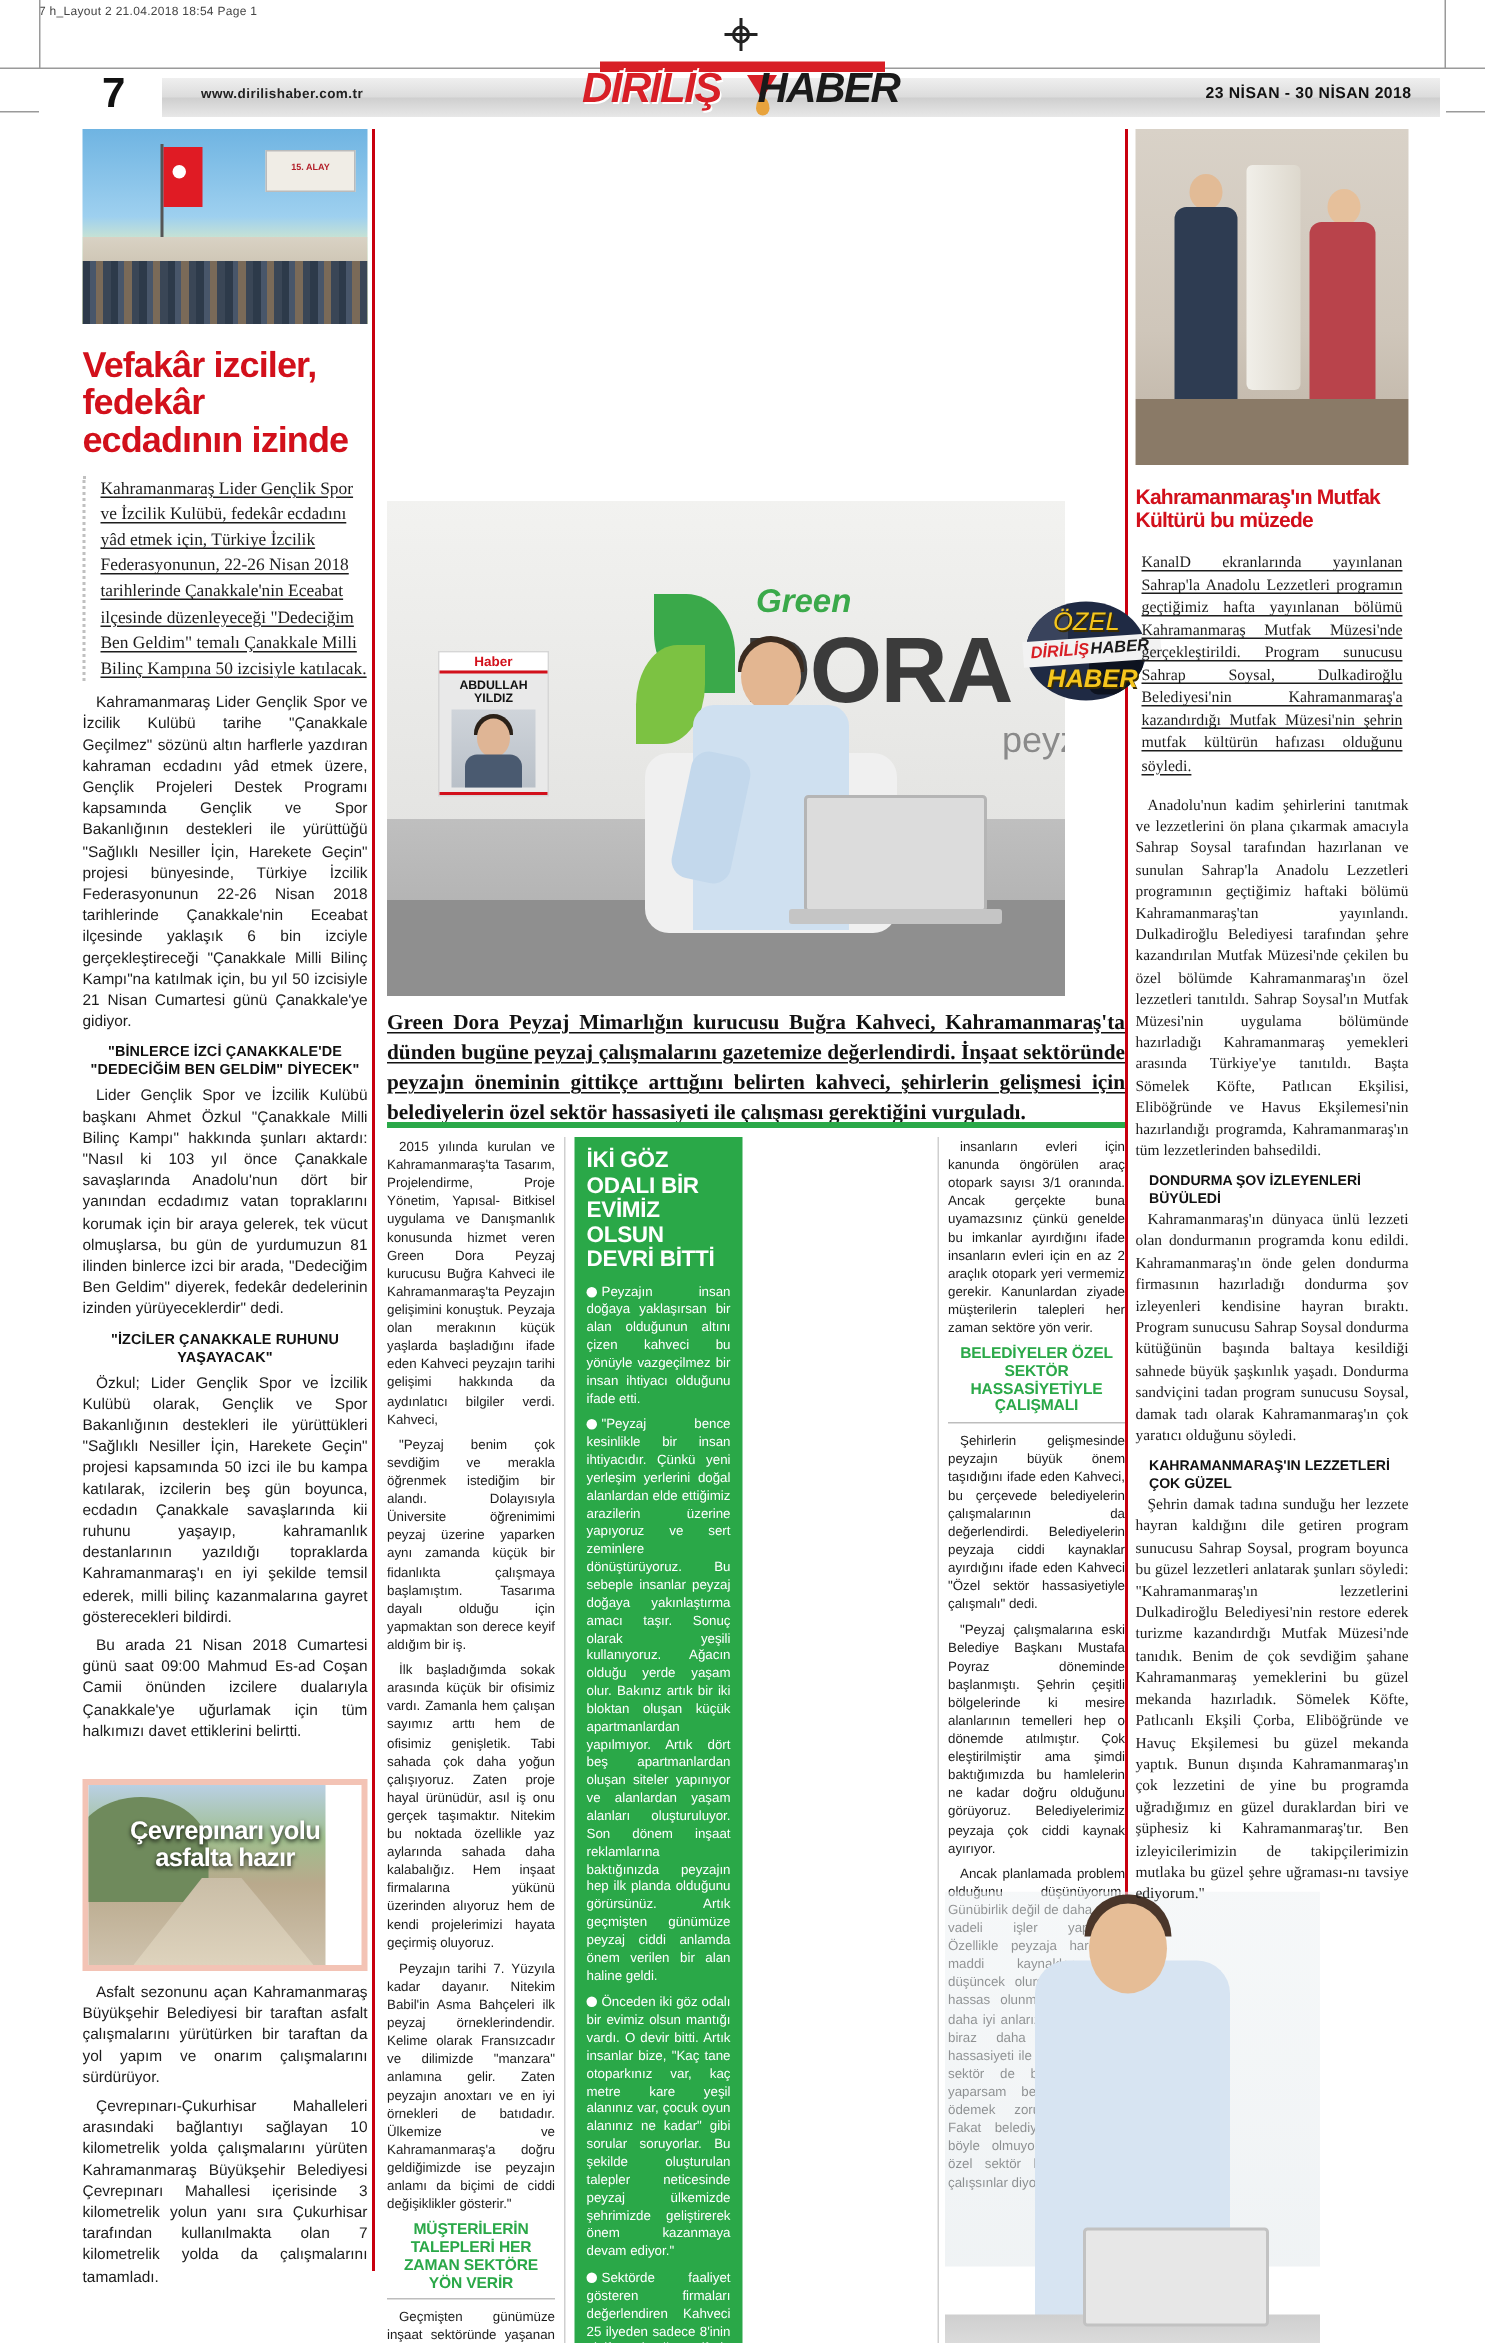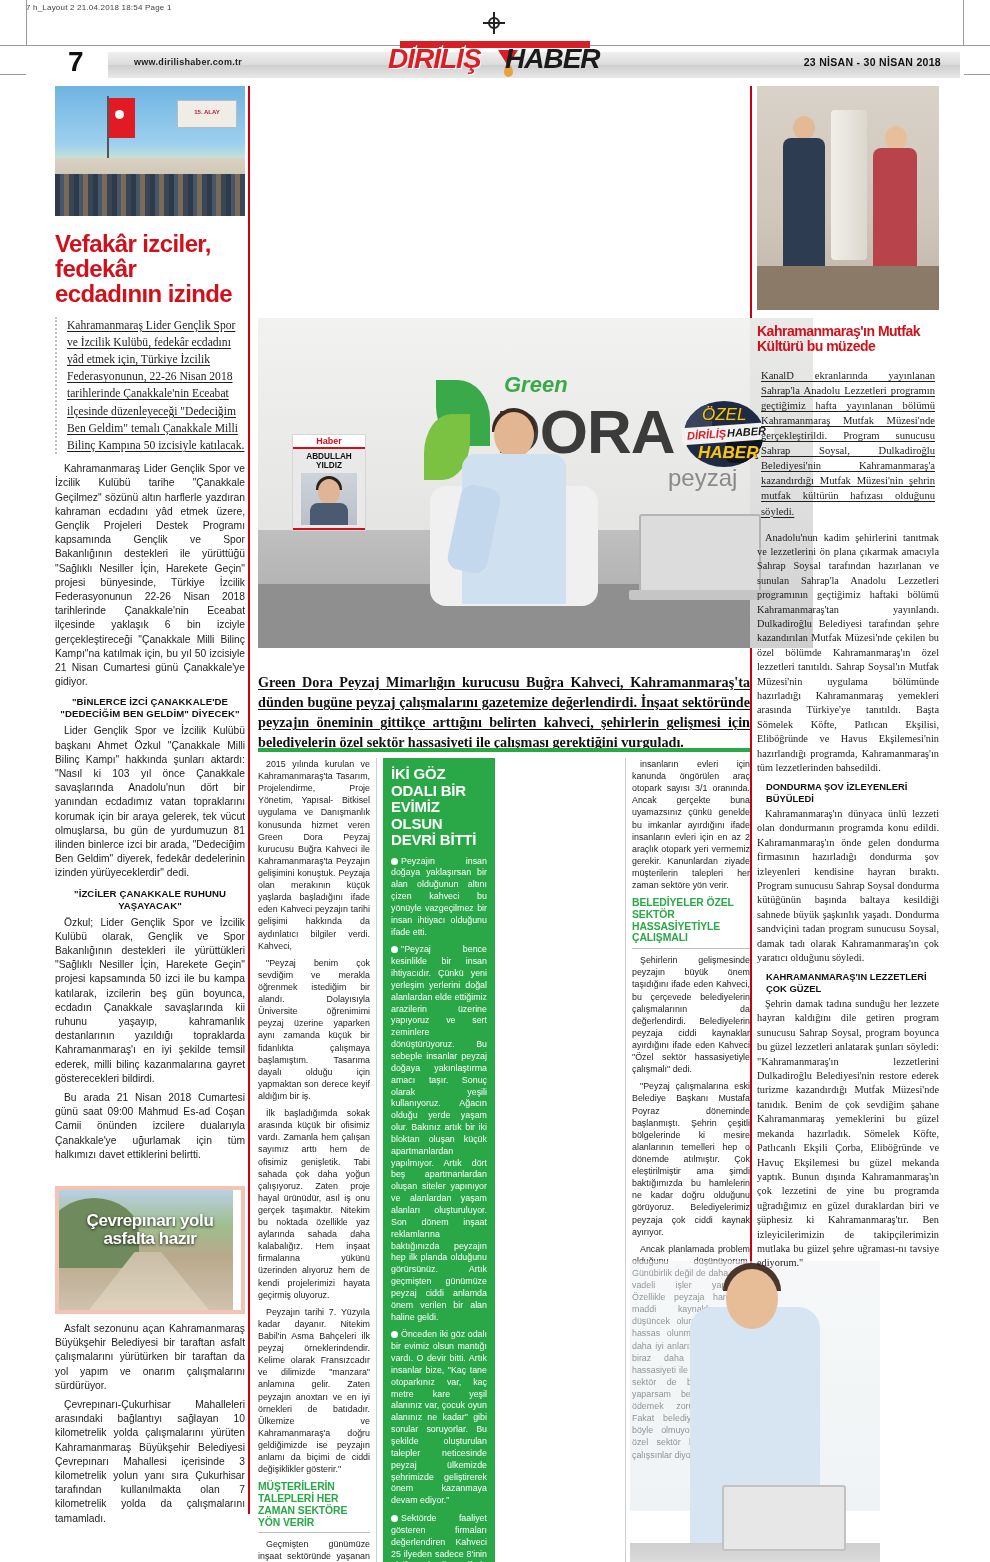--- a/index.html
+++ b/index.html
@@ -53,21 +53,21 @@
      background:repeating-linear-gradient(90deg,#2d3a4a 0 5px,#48566a 5px 9px,#7a6a58 9px 14px,#3a4656 14px 19px);}
 
   .lead-title{font-family:"Liberation Sans",sans-serif;font-weight:bold;font-size:24px;line-height:1.04;color:#d2101b;letter-spacing:-.6px;margin:0;}
   .dotted-left{border-left:2px dotted #c0c0c0;padding-left:10px;}
   .lead-para{font-family:"Liberation Serif",serif;font-size:11.6px;line-height:1.48;color:#1d1d1d;text-decoration:underline;text-underline-offset:2px;margin:0;}
   .body-p{font-family:"Liberation Sans",sans-serif;font-size:10.3px;line-height:1.38;text-align:justify;margin:0 0 5px 0;color:#1c1c1c;text-indent:9px;}
   .sub-bold{font-family:"Liberation Sans",sans-serif;font-weight:bold;font-size:9.6px;line-height:1.25;text-align:center;margin:7px 0 4px 0;color:#111;letter-spacing:.1px;}
 
   .road-box{position:absolute;left:25px;top:1100px;width:190px;}
   .road-frame{border:4px solid #f3c3b5;padding:0;}
-  .road-img{position:relative;width:174px;height:120px;
+  .road-img{position:relative;width:158px;height:120px;
      background:linear-gradient(180deg,#b9d0e4 0%,#9fbe8d 30%,#b9a98c 55%,#cfc3ae 100%);overflow:hidden;}
   .road-img .rd{position:absolute;left:30px;bottom:0;width:120px;height:58px;
      background:linear-gradient(180deg,#c9bda6,#ded3bd);clip-path:polygon(38% 0,60% 0,100% 100%,0 100%);}
   .road-img .hill{position:absolute;left:-10px;top:8px;width:90px;height:70px;background:#6f8a5c;border-radius:50% 50% 0 0;}
   .road-cap{position:absolute;left:0;top:22px;width:182px;text-align:center;
      font-family:"Liberation Sans",sans-serif;font-weight:bold;font-size:17px;line-height:1.05;color:#fff;
      text-shadow:0 1px 3px rgba(0,0,0,.85);letter-spacing:-.4px;}
 
   
   .headline{position:absolute;left:228px;top:-2px;width:492px;}
@@ -80,21 +80,21 @@
   .ozel-circ{position:absolute;left:6px;top:2px;width:80px;height:66px;border-radius:50%;background:#1f2a44;overflow:hidden;}
   .ozel-circ::before{content:"";position:absolute;left:-6px;top:4px;width:34px;height:26px;background:#39435c;border-radius:5px;}
   .ozel-circ::after{content:"";position:absolute;right:2px;bottom:4px;width:36px;height:28px;background:#0d1320;border-radius:6px;}
   .ozel-t{position:absolute;left:24px;top:6px;font-family:"Liberation Sans",sans-serif;font-weight:normal;font-style:italic;font-size:17px;color:#f6c61d;text-shadow:1px 1px 0 #3a2c00;}
   .ozel-b{position:absolute;left:20px;top:44px;font-family:"Liberation Sans",sans-serif;font-weight:bold;font-style:italic;font-size:17px;color:#f6c61d;text-shadow:1px 1px 0 #3a2c00;}
   .ozel-mid{position:absolute;left:4px;top:26px;width:92px;height:17px;background:#f2f2f2;transform:rotate(-4deg);}
   .ozel-mid .a{position:absolute;left:5px;top:2px;font-family:"Liberation Sans",sans-serif;font-weight:bold;font-style:italic;font-size:11px;color:#d81f26;}
   .ozel-mid .b{position:absolute;left:45px;top:2px;font-family:"Liberation Sans",sans-serif;font-weight:bold;font-style:italic;font-size:11px;color:#1a1a1a;}
 
   
-  .main-photo{position:absolute;left:228px;top:232px;width:555px;height:330px;
+  .main-photo{position:absolute;left:228px;top:248px;width:452px;height:330px;
      background:linear-gradient(180deg,#e9e9e7 0%,#dedede 58%,#cfcfcf 100%);overflow:hidden;text-decoration:underline;}
   .mp-wall{position:absolute;left:0;top:0;width:492px;height:215px;background:linear-gradient(180deg,#f2f2f0,#e4e4e2);}
   .mp-logo-green{position:absolute;left:246px;top:54px;font-family:"Liberation Sans",sans-serif;font-weight:bold;font-size:22px;color:#3aa94a;font-style:italic;}
   .mp-logo-dora{position:absolute;left:238px;top:78px;font-family:"Liberation Sans",sans-serif;font-weight:bold;font-size:62px;color:#3b3b3b;letter-spacing:-1px;}
   .mp-logo-peyzaj{position:absolute;left:410px;top:146px;font-family:"Liberation Sans",sans-serif;font-size:24px;color:#8a8a8a;}
   .mp-leaf{position:absolute;left:160px;top:62px;width:86px;height:104px;}
   .mp-leaf .l1{position:absolute;left:18px;top:0;width:54px;height:66px;background:#3aa94a;border-radius:0 60% 0 60%;}
   .mp-leaf .l2{position:absolute;left:6px;top:34px;width:46px;height:66px;background:#7cc242;border-radius:60% 0 60% 0;}
   .mp-desk{position:absolute;left:0;bottom:0;width:492px;height:118px;background:linear-gradient(180deg,#bfbfbf,#a8a8a8);}
   .mp-deskfront{position:absolute;left:0;bottom:0;width:492px;height:64px;background:#8f8f8f;}
@@ -120,21 +120,21 @@
   .gcol.c3{left:250px;}
   .gcol.c4{left:374px;width:118px;}
   .gvr{position:absolute;top:0;width:1px;height:820px;background:#cfcfcf;}
 
   .greenbox{background:#2aa848;color:#fff;padding:8px 8px 10px 8px;margin-bottom:6px;}
   .greenbox h3{font-family:"Liberation Sans",sans-serif;font-weight:bold;font-size:15px;line-height:1.1;margin:0 0 7px 0;letter-spacing:-.2px;}
   .gb-p{font-family:"Liberation Sans",sans-serif;font-size:8.9px;line-height:1.33;text-align:justify;margin:0 0 6px 0;color:#fff;}
   .gb-p .bullet{display:inline-block;width:7px;height:7px;border-radius:50%;background:#fff;margin-right:3px;vertical-align:-1px;}
 
   .tiny-p{font-family:"Liberation Sans",sans-serif;font-size:8.9px;line-height:1.36;text-align:justify;margin:0 0 5px 0;color:#1c1c1c;text-indent:8px;}
-  .green-head{font-family:"Liberation Sans",sans-serif;font-weight:bold;font-size:10.4px;line-height:1.13;color:#2aa848;margin:6px 0 4px 0;letter-spacing:-.1px;}
+  .green-head{font-family:"Liberation Sans",sans-serif;font-weight:bold;font-size:10.4px;line-height:1.13;color:#2aa848;margin:6px 0 4px 0;letter-spacing:-.1px;text-align:center;}
   .green-head-rule{height:1px;background:#bdbdbd;margin:0 0 5px 0;}
 
   
   .man-photo{position:absolute;left:600px;top:1175px;width:250px;height:330px;overflow:hidden;}
   .man-photo .glass{position:absolute;left:0;top:0;width:250px;height:250px;background:linear-gradient(180deg,#eef2f4 0%,#e3e9ec 100%);opacity:.55;}
   .man-photo .body{position:absolute;left:60px;top:46px;width:130px;height:250px;background:#d7e4f2;border-radius:22px 22px 0 0;}
   .man-photo .head{position:absolute;left:96px;top:8px;width:52px;height:60px;border-radius:50%;background:#e6bd96;}
   .man-photo .hair{position:absolute;left:93px;top:2px;width:58px;height:28px;border-radius:28px 28px 0 0;background:#4a362a;}
   .man-photo .tabletop{position:absolute;left:0;bottom:0;width:250px;height:48px;background:linear-gradient(180deg,#cfcfcf,#ededed);}
   .man-photo .lap{position:absolute;left:92px;bottom:40px;width:120px;height:62px;background:#e7e7e7;border:2px solid #c2c2c2;border-radius:3px;}

